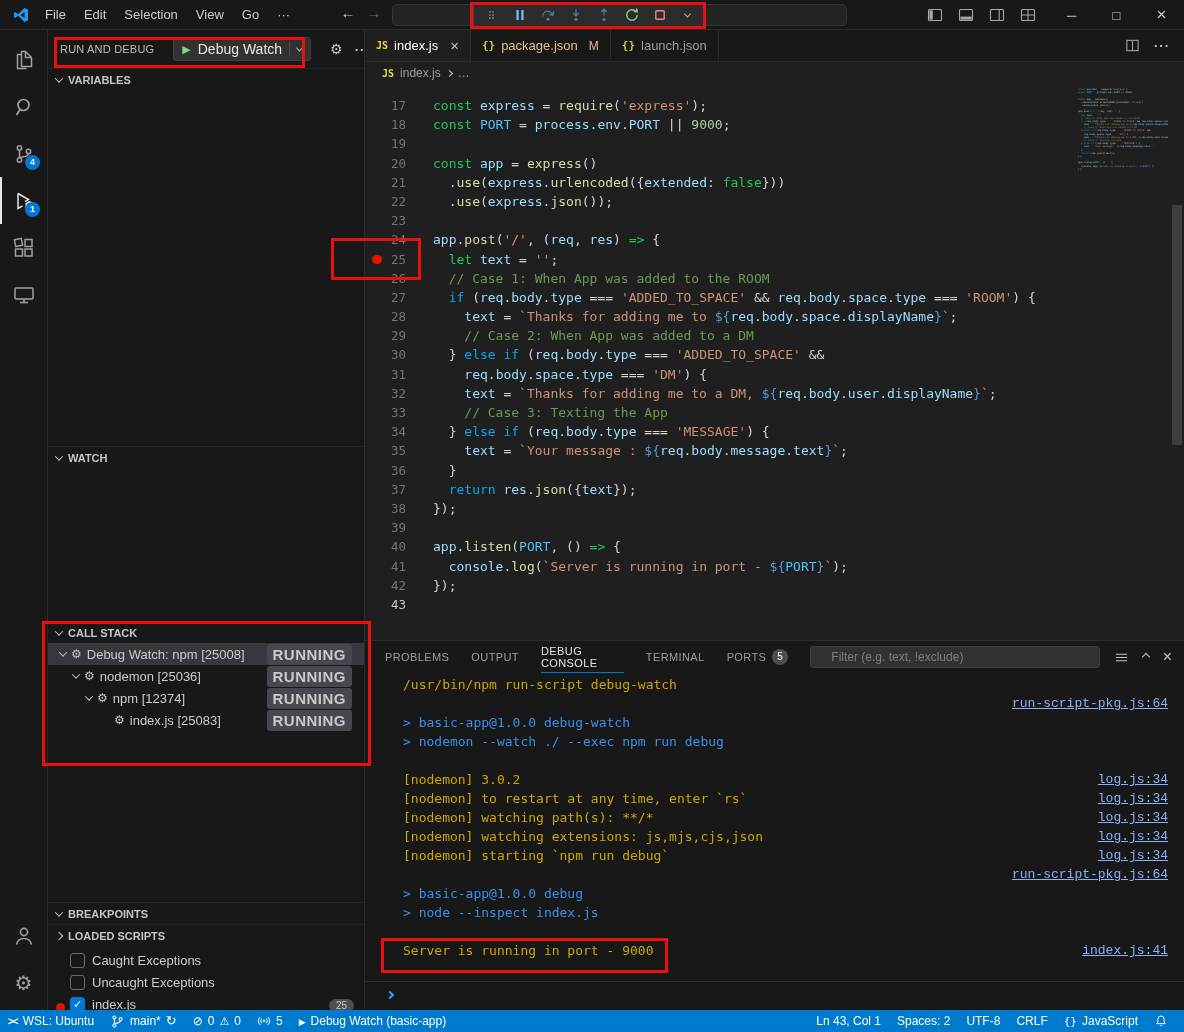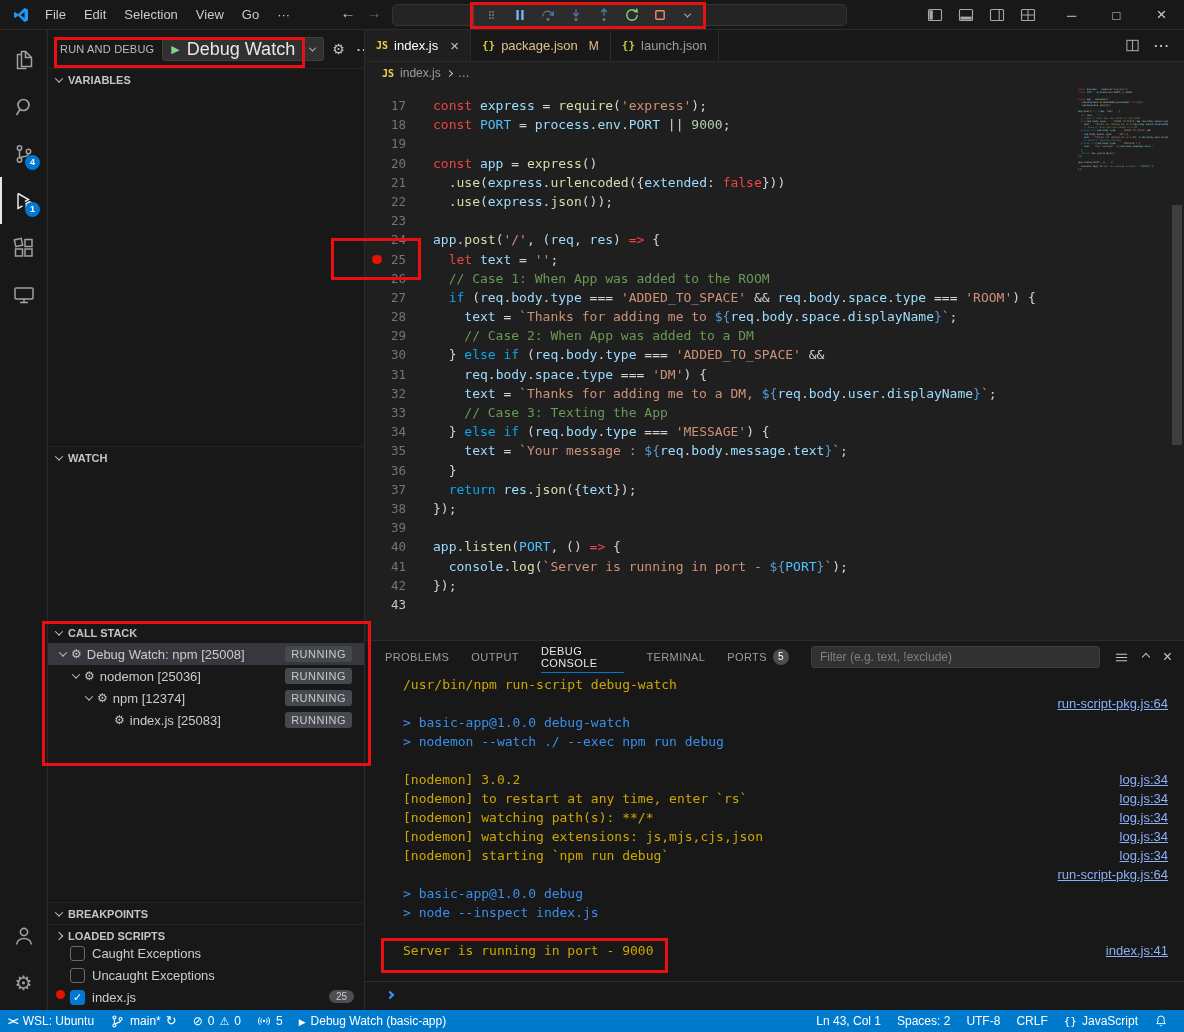--- a/index.html
+++ b/index.html
@@ -30,44 +30,44 @@
                border-right:1px solid #2b2b2b;display:flex;flex-direction:column;padding-top:6px;z-index:4}
   .abitem{width:47px;height:47px;display:flex;align-items:center;justify-content:center;position:relative}
   .abitem.active{border-left:2px solid #e7e7e7}
   .abbadge{position:absolute;bottom:7px;right:7px;background:#0078d4;color:#fff;font-size:9px;font-weight:bold;
            min-width:15px;height:15px;line-height:15px;text-align:center;border-radius:8px;padding:0 2px}
   .ab-bottom{margin-top:auto;padding-bottom:4px}
 
   
   .sidebar{position:absolute;left:48px;top:30px;bottom:22px;width:317px;background:#181818;
            border-right:1px solid #2b2b2b;display:flex;flex-direction:column;overflow:hidden;z-index:3}
-  .sb-header{height:38px;flex:none;display:flex;align-items:center;padding:0 12px 0 12px;gap:8px}
+  .sb-header{height:38px;flex:none;display:flex;align-items:center;padding:0 12px 0 12px;gap:19px}
   .sb-title{font-size:11px;color:#bdbdbd;white-space:nowrap;letter-spacing:.2px}
   .config-picker{display:flex;align-items:center;gap:7px;background:#313131;border:1px solid #3f3f3f;
                  border-radius:3px;height:24px;padding:0 8px}
-  .config-label{font-size:18px;color:#e7e7e7;white-space:nowrap}
+  .config-label{font-size:14px;color:#e7e7e7;white-space:nowrap}
   .picker-sep{width:1px;height:14px;background:#4a4a4a}
   .sb-actions{margin-left:auto;display:flex;align-items:center;gap:12px;padding-right:6px}
   .gear-glyph{font-size:14px;color:#c5c5c5;line-height:1}
   .more-dots{font-weight:bold;letter-spacing:1px;color:#c5c5c5}
   .sechead{height:22px;flex:none;display:flex;align-items:center;gap:6px;padding:0 4px 0 8px;font-size:11px;
            font-weight:bold;color:#c5c5c5;border-top:1px solid #242424;background:#181818}
   .secbody{flex:none}
   .secbody.vars{height:356px}
   .secbody.watch{height:153px}
   .csrows{flex:none}
   .csfiller{height:171px;flex:none}
   .csrow{height:22px;display:flex;align-items:center;gap:5px;font-size:13px;color:#cccccc;white-space:nowrap}
   .csrow.sel{background:#37373d}
   .csgear{font-size:12px;color:#c5c5c5;line-height:1}
   .cslabel{overflow:hidden;text-overflow:ellipsis}
-  .pill{margin-left:auto;margin-right:12px;background:#45494f;color:#c9c9c9;font-size:11px;font-weight:normal;
+  .pill{margin-left:auto;margin-right:12px;background:#45494f;color:#c9c9c9;font-size:15px;font-weight:bold;
         letter-spacing:.5px;padding:2px 6px;border-radius:3px;flex:none}
   .bprows{flex:1;overflow:hidden}
-  .bprow{height:22px;display:flex;align-items:flex-start;padding-left:8px;font-size:13px;color:#cccccc}
+  .bprow{height:22px;display:flex;align-items:flex-end;padding-left:8px;font-size:13px;color:#cccccc}
   .bpdotspace{width:14px;flex:none}
   .bpreddot{width:9px;height:9px;border-radius:50%;background:#e51400;margin-right:5px;flex:none}
   .cb{width:15px;height:15px;border:1px solid #6b6b6b;border-radius:3px;margin-right:7px;flex:none;
       font-size:11px;line-height:13px;text-align:center;color:#fff}
   .cb.checked{background:#0078d4;border-color:#0078d4}
   .countbadge{margin-left:auto;margin-right:10px;background:#4d4d52;color:#cccccc;font-size:10px;
               padding:1px 7px;border-radius:9px}
 
   
   .chev{display:inline-block;width:6px;height:6px;border-right:1.4px solid #c5c5c5;
@@ -96,48 +96,48 @@
   
   .codewrap{position:absolute;left:365px;top:84px;right:0;height:556px;background:#1f1f1f;overflow:hidden;z-index:1}
   .code{position:absolute;left:0;top:12px;right:110px}
   .cl{display:flex;height:19.2px;line-height:19.2px;font-family:"DejaVu Sans Mono",monospace;font-size:13px;
       white-space:pre}
   .gut{width:68px;flex:none;position:relative;color:#6e7681;text-align:right;padding-right:27px;
        font-size:12.5px}
   .gut.cur{color:#c6c6c6}
   .bpdot{position:absolute;left:7px;top:5px;width:9.5px;height:9.5px;border-radius:50%;background:#e51400}
   .ct{white-space:pre}
-  .tk-kw{color:#ef4444}.tk-ctl{color:#0ea5e9}.tk-str{color:#ce9178}.tk-num{color:#b5cea8}
+  .tk-kw{color:#22c55e}.tk-ctl{color:#0ea5e9}.tk-str{color:#ce9178}.tk-num{color:#b5cea8}
   .tk-fn{color:#dcdcaa}.tk-v{color:#9cdcfe}.tk-cn{color:#4fc1ff}.tk-cm{color:#6a9955}
   .tk-pn{color:#d4d4d4}.tk-esc{color:#569cd6}
   .minimap{position:absolute;top:4px;right:16px;width:90px;font-family:"DejaVu Sans Mono",monospace;
            font-size:2.4px;line-height:3.2px;white-space:pre;opacity:.9;overflow:hidden}
   .mline{height:3.2px;white-space:pre}
   .scrollbar{position:absolute;top:0;right:0;width:14px;height:100%}
   .scrollthumb{position:absolute;top:121px;right:2px;width:10px;height:240px;background:rgba(121,121,121,.35)}
 
   
   .panel{position:absolute;left:365px;top:640px;right:0;bottom:22px;background:#181818;
          border-top:1px solid #2b2b2b;z-index:2}
   .panelhead{height:32px;display:flex;align-items:center;padding:0 12px 0 20px}
   .ptab{height:32px;display:flex;align-items:center;margin-right:22px;font-size:11px;letter-spacing:.4px;
         color:#9d9d9d;border-bottom:1px solid transparent}
   .ptab.active{color:#e7e7e7;border-bottom:1px solid #0078d4}
   .ptabbadge{margin-left:6px;background:#4d4d4d;color:#fff;font-size:10px;min-width:16px;height:16px;
              line-height:16px;text-align:center;border-radius:8px}
   .filterbox{margin-left:auto;width:300px;height:22px;background:#313131;border:1px solid #3c3c3c;
-             border-radius:3px;color:#cccccc;font-size:12px;padding:0 8px;outline:none}
+             border-radius:3px;color:#cccccc;font-size:12px;padding:0 20px;outline:none}
   .filterbox::placeholder{color:#7f7f7f}
   .panelactions{display:flex;align-items:center;gap:14px;margin-left:14px}
   .paction{color:#c5c5c5;font-size:15px;display:flex;align-items:center}
   .console{position:absolute;left:16px;top:30px;right:0;height:296px;padding-top:4px;overflow:hidden}
   .conrow{display:flex;justify-content:space-between;align-items:center;height:19px;line-height:19px;
           padding:0 16px 0 22px;font-family:"DejaVu Sans Mono",monospace;font-size:13px;white-space:pre}
   .c-y{color:#cca700}.c-b{color:#3b8eea}
-  .conlink{color:#8ab0f8;text-decoration:underline;font-family:Liberation Sans, sans-serif;flex:none;margin-left:12px}
+  .conlink{color:#8ab0f8;text-decoration:underline;font-family:Liberation Mono, monospace;flex:none;margin-left:12px}
   .prompt{position:absolute;left:0;right:0;top:340px;height:26px;border-top:1px solid #2f2f2f;display:flex;
           align-items:center;padding-left:22px}
   .prompt .chev{border-color:#3794ff;width:6px;height:6px;border-width:2px}
 
   
   .statusbar{position:absolute;left:0;bottom:0;width:100%;height:22px;background:#007acc;display:flex;
              align-items:center;color:#fff;font-size:12px;z-index:6}
   .sbgroup{display:flex;height:100%}
   .sbgroup.right{margin-left:auto;padding-right:8px}
   .sbitem{display:flex;align-items:center;gap:5px;padding:0 8px;height:100%;white-space:nowrap}

